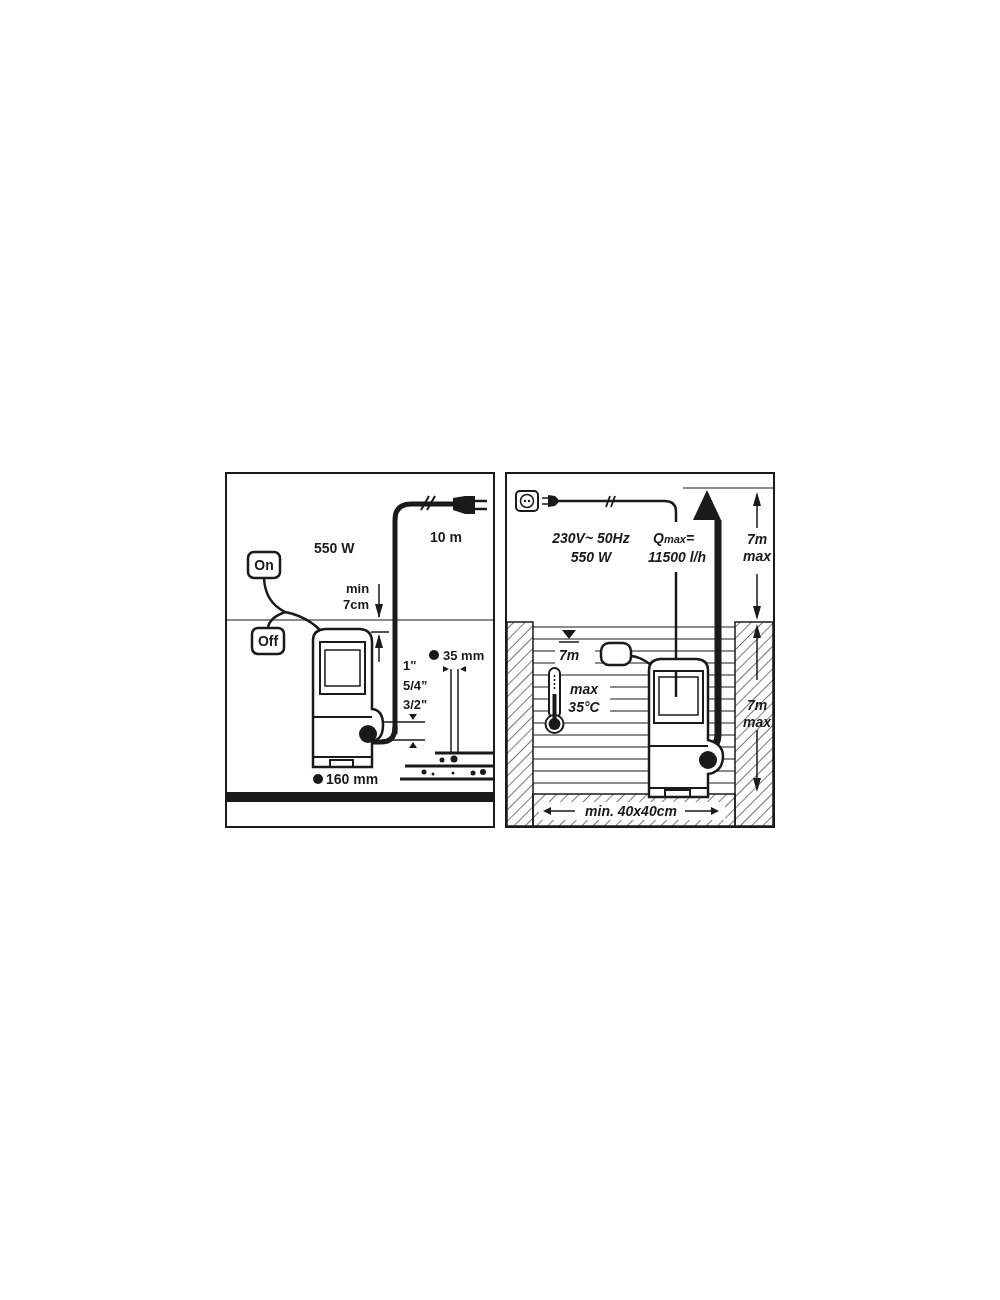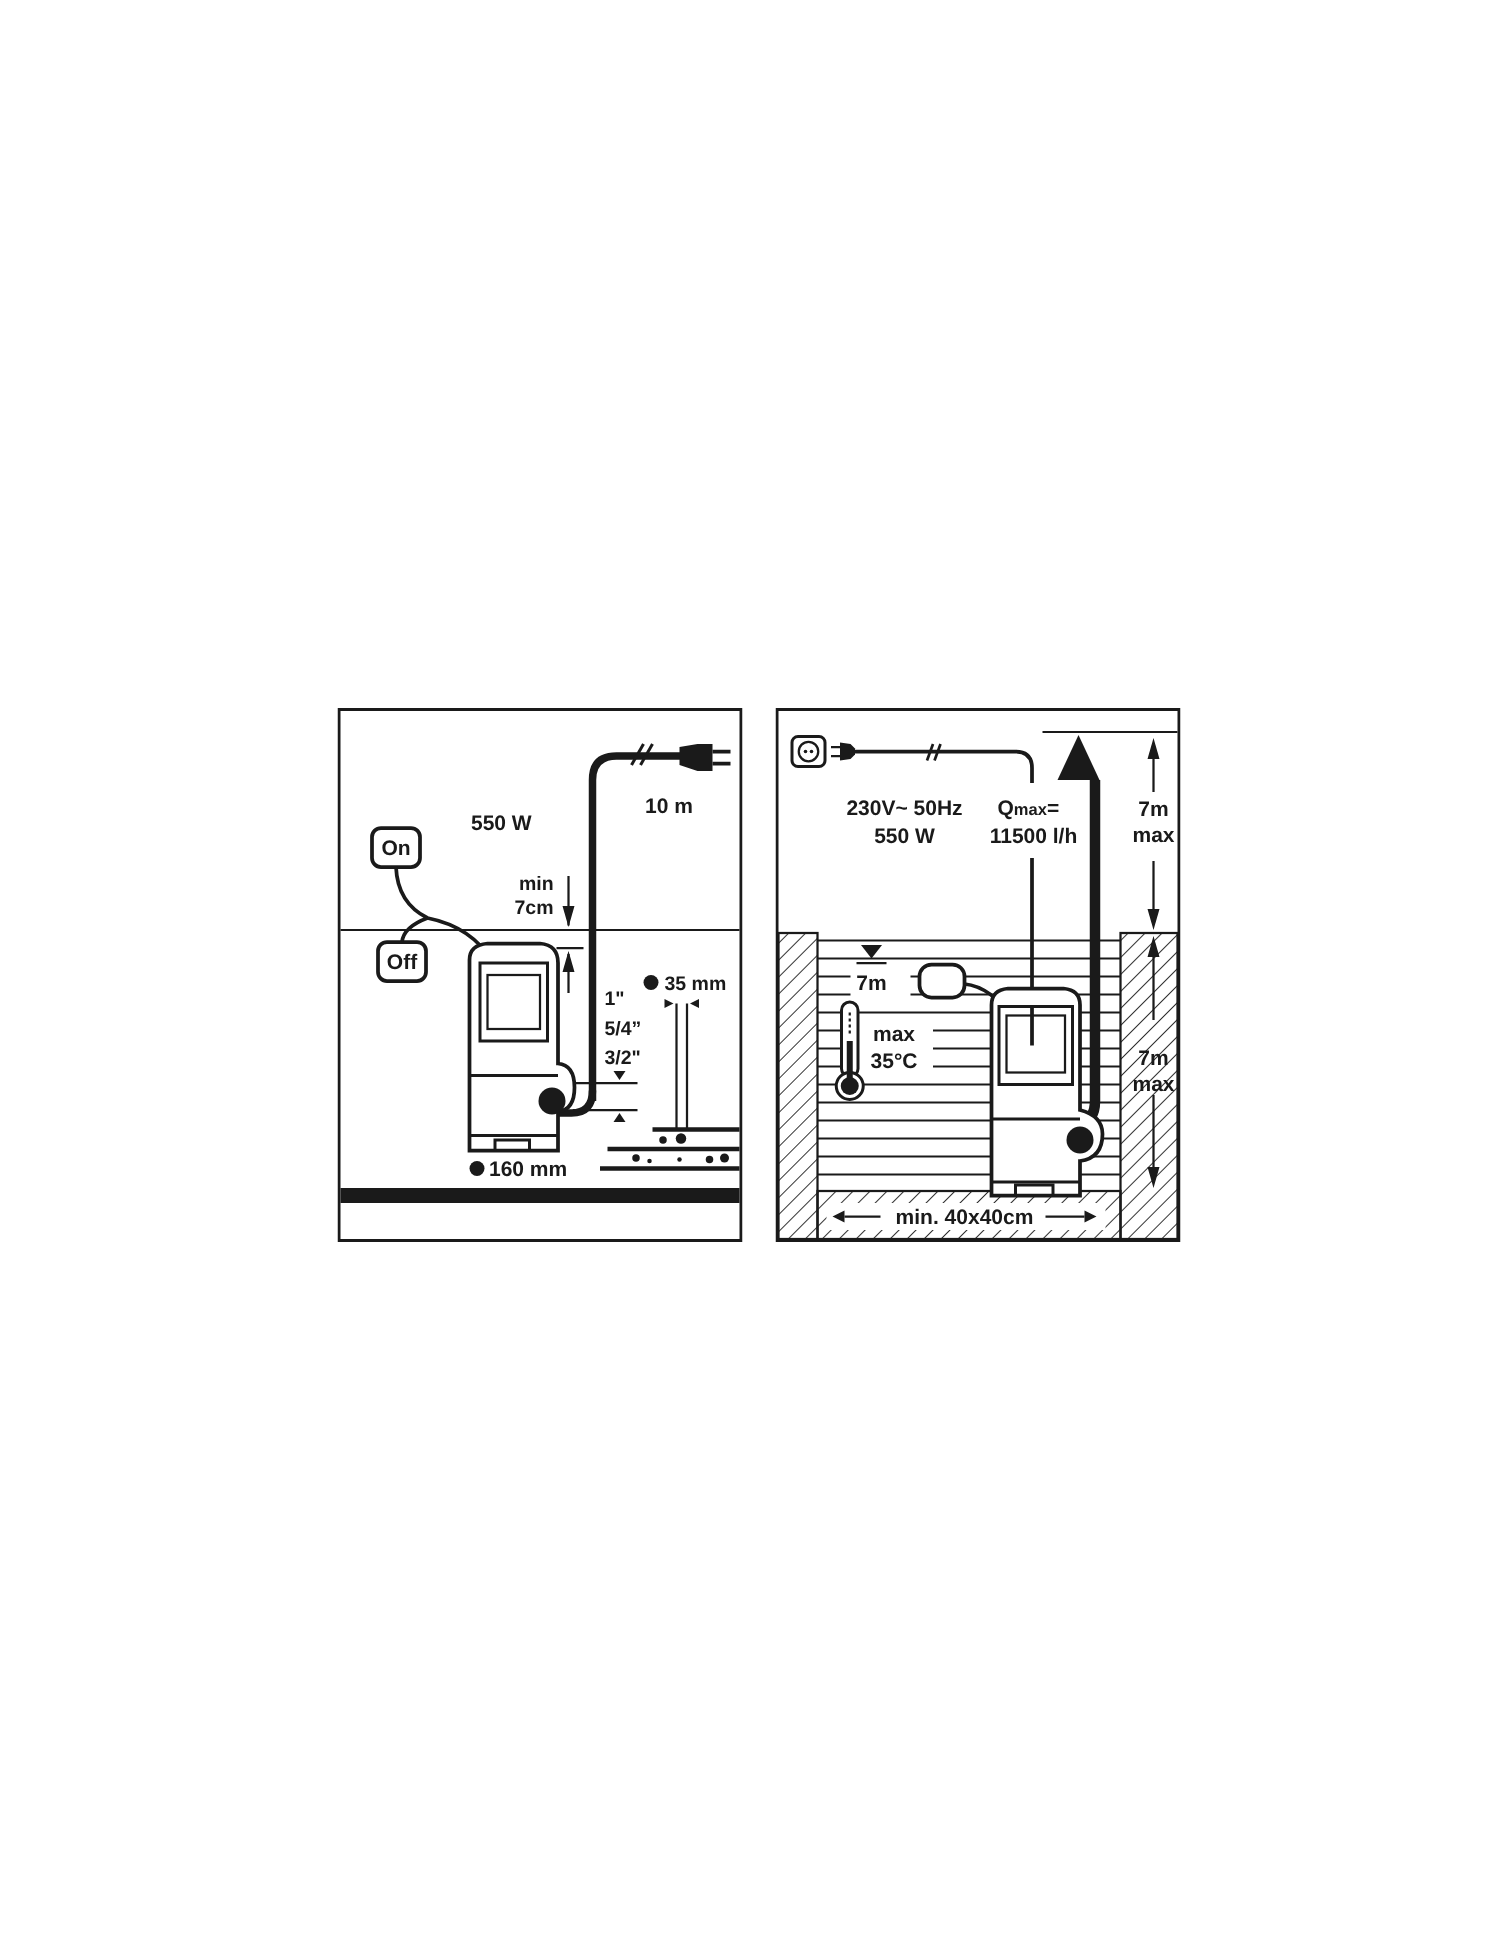--- a/index.html
+++ b/index.html
@@ -87,21 +87,21 @@
     <text class="lbl" x="39" y="98" font-size="14" text-anchor="middle">On</text>
     <text class="lbl" x="43" y="174" font-size="14" text-anchor="middle">Off</text>
     <text class="lbl" x="178" y="198" font-size="13">1"</text>
     <text class="lbl" x="178" y="218" font-size="13">5/4”</text>
     <text class="lbl" x="178" y="237" font-size="13">3/2"</text>
     <text class="lbl" x="218" y="188" font-size="13">35 mm</text>
     <text class="lbl" x="101" y="312" font-size="14">160 mm</text>
   </svg>
 </div>
 
-<div class="panel" style="left:517px; top:472px; width:270px; height:356px;">
+<div class="panel" style="left:505px; top:472px; width:270px; height:356px;font-style:italic;">
   <svg width="270" height="356" viewBox="0 0 270 356">
     <defs>
       <pattern id="hatch" width="8" height="8" patternUnits="userSpaceOnUse" patternTransform="rotate(45)">
         <line x1="0" y1="0" x2="0" y2="8" stroke="#1a1a1a" stroke-width="1.2"></line>
       </pattern>
       <clipPath id="water-clip">
         <rect x="28" y="150" width="202" height="172"></rect>
       </clipPath>
     </defs>
     <rect x="1" y="1" width="268" height="354" fill="#fff" stroke="#1a1a1a" stroke-width="2"></rect>

